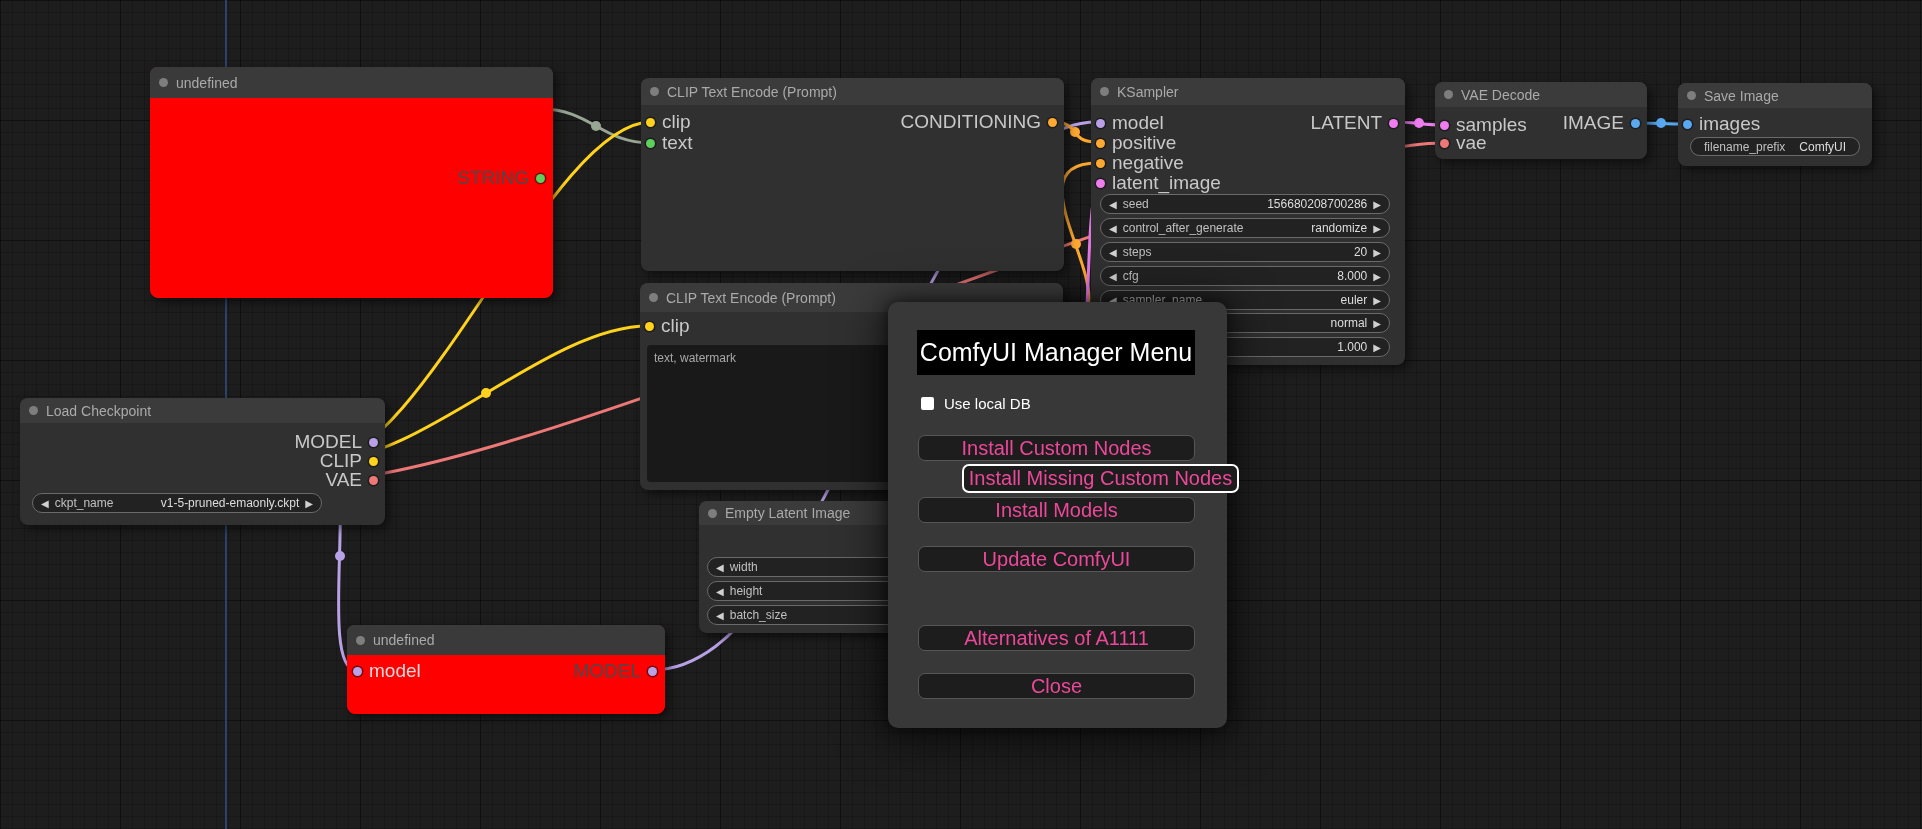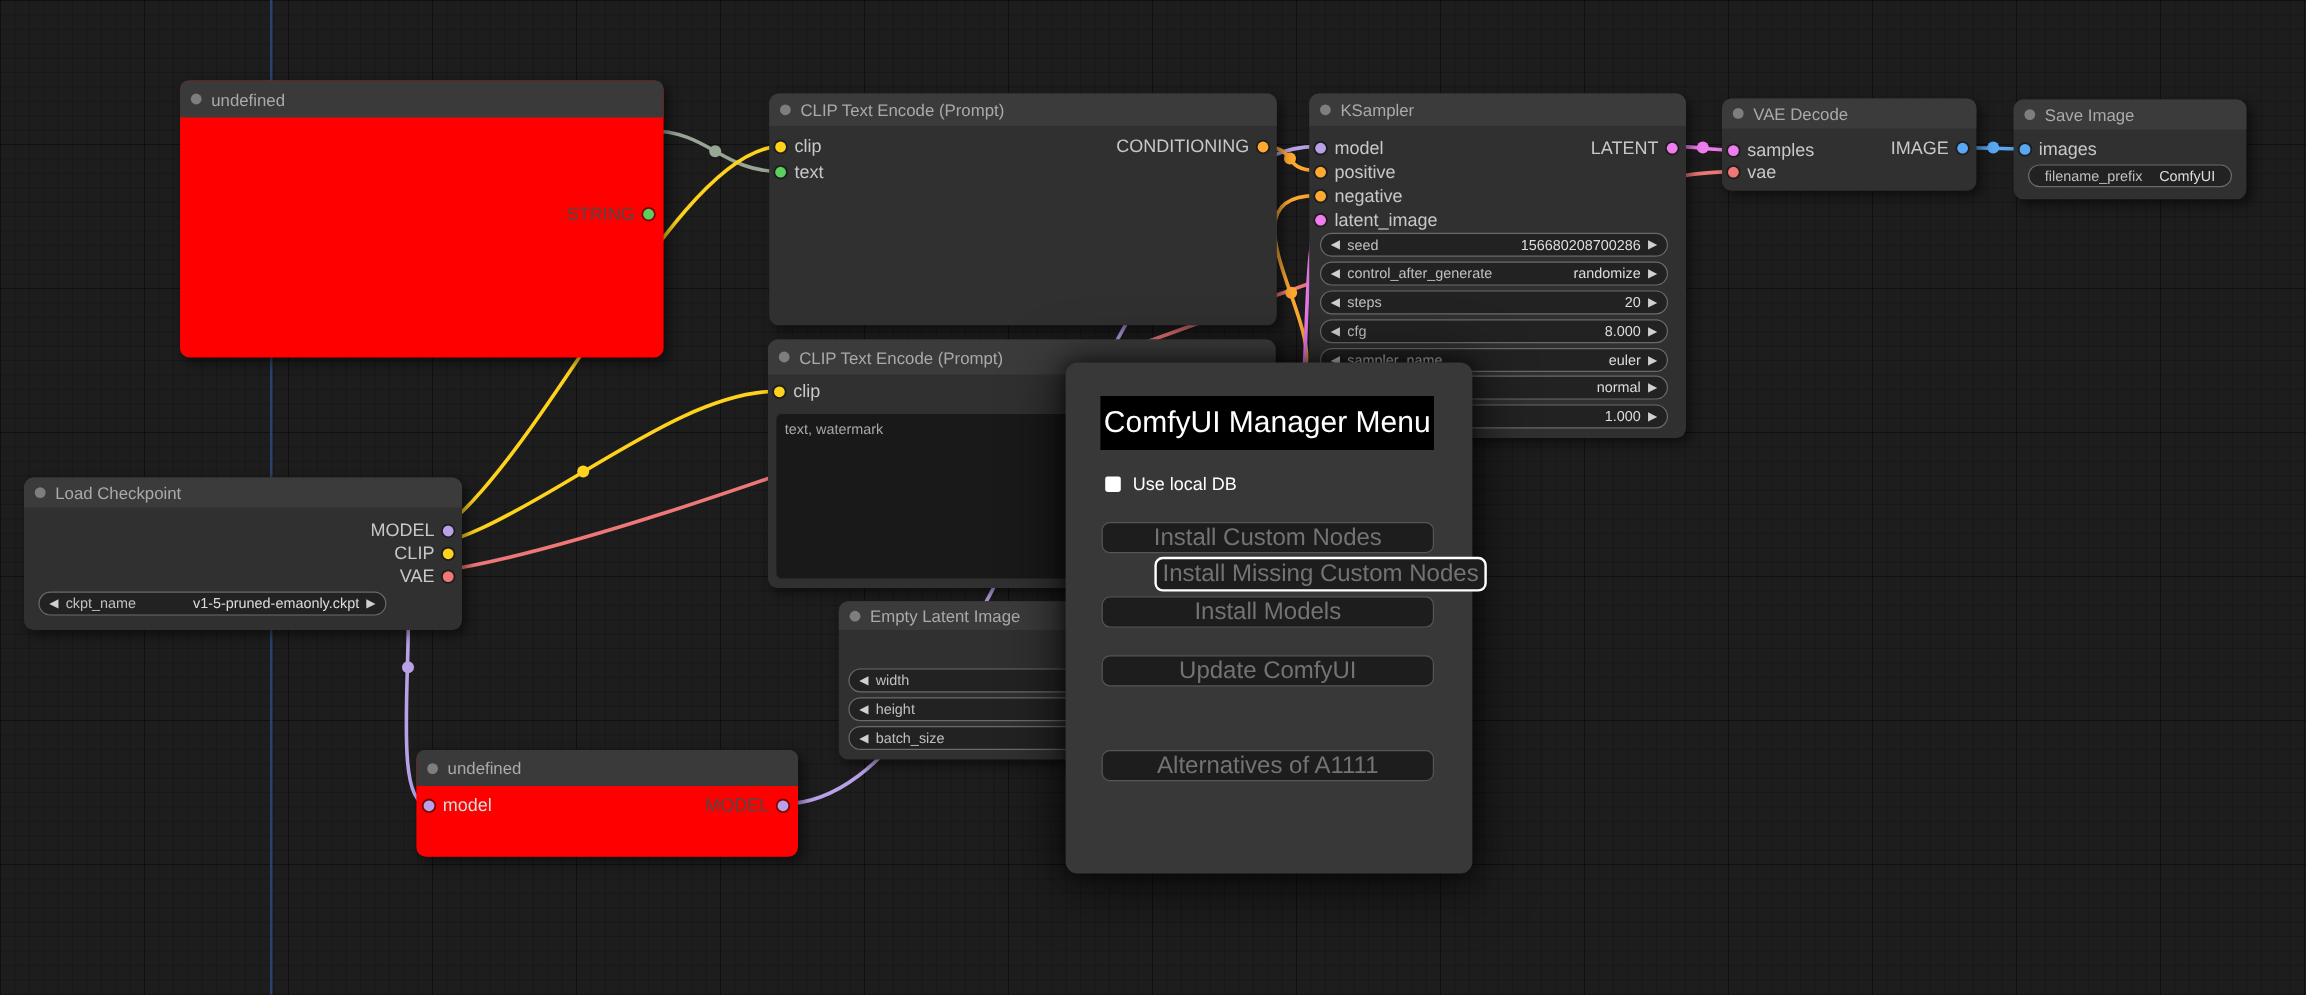--- a/index.html
+++ b/index.html
@@ -16,21 +16,21 @@
   svg.wires{position:absolute;left:0;top:0;z-index:1;pointer-events:none;}
   svg.wires path{fill:none;stroke-width:3;}
   
   .node{position:absolute;background:#303030;border-radius:8px;z-index:2;
     box-shadow:4px 4px 10px rgba(0,0,0,.5);color:#c9c9c9;}
   .title{height:27px;display:flex;align-items:center;background:#3b3b3b;
     border-radius:8px 8px 0 0;color:#aaa;font-size:14px;padding-left:9px;gap:8px;}
   .tdot{width:9px;height:9px;border-radius:50%;background:#7e7e7e;flex:0 0 auto;}
   .node.red{background:#f00;border:1px solid #f00;}
   .node.red .title{background:#3a3a3a;border-radius:7px 7px 0 0;margin:-1px -1px 0 -1px;}
-  .srow{position:absolute;display:flex;align-items:center;gap:7px;height:18px;font-size:15px;color:#c8c8c8;}
+  .srow{position:absolute;display:flex;align-items:center;gap:7px;height:18px;font-size:19px;color:#c8c8c8;}
   .srow.in{left:5px;}
   .srow.out{right:7px;flex-direction:row-reverse;}
   .pdot{width:9px;height:9px;border-radius:50%;flex:0 0 auto;box-shadow:0 0 0 1.5px rgba(15,15,15,.55);}
   .outlabel{color:#c8c8c8;}
   .red .srow.out .outlabel{color:#4a4a4a;}
   .red .srow.in{color:#ddd;}
   
   .pill{position:absolute;height:20px;border:1px solid #6a6a6a;border-radius:10px;background:#222;
     display:flex;align-items:center;padding:0 8px;box-sizing:border-box;font-size:12px;color:#c0c0c0;gap:6px;}
   .pill .wval{margin-left:auto;color:#ddd;}
@@ -41,21 +41,21 @@
     font-size:12px;padding:6px 7px;box-sizing:border-box;overflow:hidden;}
   
   .mgr{position:absolute;left:888px;top:302px;width:339px;height:426px;background:#383838;
     border-radius:10px;z-index:10;box-shadow:0 6px 45px 6px rgba(0,0,0,.6),0 0 14px rgba(0,0,0,.55);text-decoration:underline;}
   .mgr-title{position:absolute;left:29px;top:28px;width:278px;height:45px;background:#000;
     color:#fff;font-size:25px;display:flex;align-items:center;justify-content:center;white-space:nowrap;}
   .mgr-check{position:absolute;left:33px;top:93px;display:flex;align-items:center;gap:10px;
     color:#fff;font-size:15px;}
   .cbox{width:13px;height:13px;background:#fff;border-radius:2px;flex:0 0 auto;}
   .mbtn{position:absolute;left:30px;width:277px;height:26px;background:#1d1d1d;border:1.5px solid #565656;
-    border-radius:7px;color:#737373;font-size:20px;display:flex;align-items:center;justify-content:center;
+    border-radius:7px;color:#ec4899;font-size:20px;display:flex;align-items:center;justify-content:center;
     box-sizing:border-box;white-space:nowrap;font-family:"Liberation Sans",sans-serif;}
   .mbtn.hl{border:2px solid #fff;margin-left:44px;}
 </style>
 </head>
 <body>
 
 <div class="stage">
   <div class="vguide" style="left:225px"></div>
 
   <svg class="wires" width="1922" height="829">
@@ -294,14 +294,15 @@
     <div class="mgr-title">ComfyUI Manager Menu</div>
     <div class="mgr-check">
       <span class="cbox"></span>
       <span>Use local DB</span>
     </div>
     <div class="mbtn" style="top:133px">Install Custom Nodes</div>
     <div class="mbtn hl" style="top:162px;height:29px">Install Missing Custom Nodes</div>
     <div class="mbtn" style="top:195px">Install Models</div>
     <div class="mbtn" style="top:244px">Update ComfyUI</div>
     <div class="mbtn" style="top:323px">Alternatives of A1111</div>
+    <div class="mbtn" style="top:371px">Close</div>
   </div>
 </div>
 
 </body></html>

